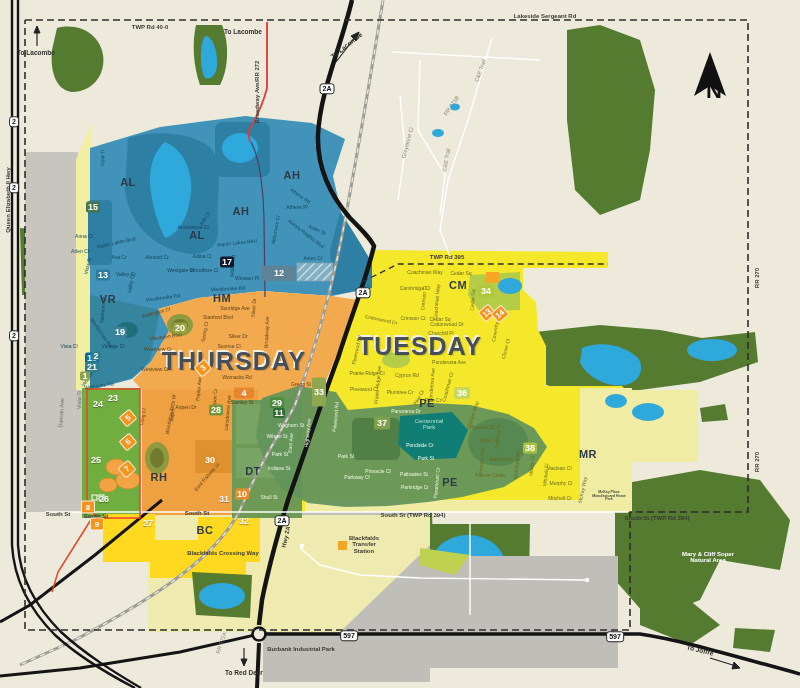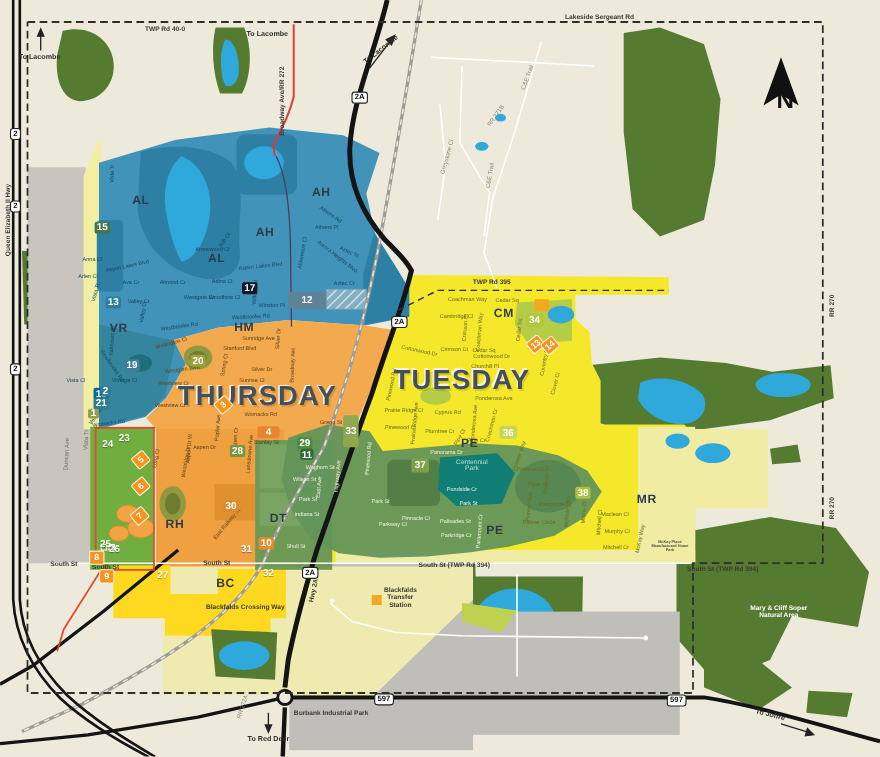--- a/index.html
+++ b/index.html
@@ -386,21 +386,21 @@
       <div class="badge" style="left: 103px; top: 275px; width: 14px; height: 11px; background: rgb(46, 125, 158);">13</div>
       <div class="badge" style="left: 227px; top: 262px; width: 14px; height: 11px; background: #0f172a;">17</div>
       <div class="badge" style="left: 92px; top: 327px; width: 14px; height: 11px; background: #0369a1; margin-top: 31px;">18</div>
       <div class="badge" style="left: 120px; top: 332px; width: 14px; height: 11px; background: rgb(60, 127, 154);">19</div>
       <div class="badge" style="left: 180px; top: 328px; width: 14px; height: 11px; background: rgb(154, 162, 62);">20</div>
       <div class="badge" style="left: 92px; top: 367px; width: 14px; height: 11px; background: rgb(47, 125, 143);">21</div>
       <div class="badge" style="left: 96px; top: 356px; width: 10px; height: 9px; background: rgb(47, 125, 143);">2</div>
       <div class="badge" style="left: 85px; top: 376px; width: 10px; height: 9px; background: rgb(143, 160, 80);">1</div>
       <div class="badge" style="left: 113px; top: 398px; width: 14px; height: 11px; background: transparent; text-shadow: rgba(0, 0, 0, 0.35) 0px 1px 1px;">23</div>
       <div class="badge" style="left: 98px; top: 404px; width: 14px; height: 11px; background: transparent; text-shadow: rgba(0, 0, 0, 0.35) 0px 1px 1px;">24</div>
-      <div class="badge" style="left: 96px; top: 495px; width: 14px; height: 11px; background: transparent; text-shadow: rgba(0, 0, 0, 0.35) 0px 1px 1px;">25</div>
+      <div class="badge" style="left: 96px; top: 460px; width: 14px; height: 11px; background: transparent; text-shadow: rgba(0, 0, 0, 0.35) 0px 1px 1px;">25</div>
       <div class="badge" style="left: 104px; top: 499px; width: 14px; height: 11px; background: transparent; text-shadow: rgba(0, 0, 0, 0.35) 0px 1px 1px;">26</div>
       <div class="badge" style="left: 148px; top: 523px; width: 14px; height: 11px; background: transparent; text-shadow: rgba(0, 0, 0, 0.35) 0px 1px 1px;">27</div>
       <div class="badge" style="left: 216px; top: 410px; width: 14px; height: 11px; background: rgb(116, 150, 60);">28</div>
       <div class="badge" style="left: 277px; top: 403px; width: 14px; height: 11px; background: rgb(76, 138, 60);">29</div>
       <div class="badge" style="left: 279px; top: 413px; width: 12px; height: 10px; background: rgb(47, 107, 51);">11</div>
       <div class="badge" style="left: 210px; top: 460px; width: 14px; height: 11px; background: rgb(219, 142, 46);">30</div>
       <div class="badge" style="left: 224px; top: 499px; width: 14px; height: 11px; background: transparent; text-shadow: rgba(0, 0, 0, 0.35) 0px 1px 1px;">31</div>
       <div class="badge" style="left: 244px; top: 521px; width: 14px; height: 11px; background: transparent; text-shadow: rgba(0, 0, 0, 0.35) 0px 1px 1px;">32</div>
       <div class="badge" style="left: 242px; top: 494px; width: 14px; height: 11px; background: rgb(233, 139, 42);">10</div>
       <div class="badge" style="left: 319px; top: 392px; width: 14px; height: 29px; background: rgb(143, 168, 79);">33</div>

